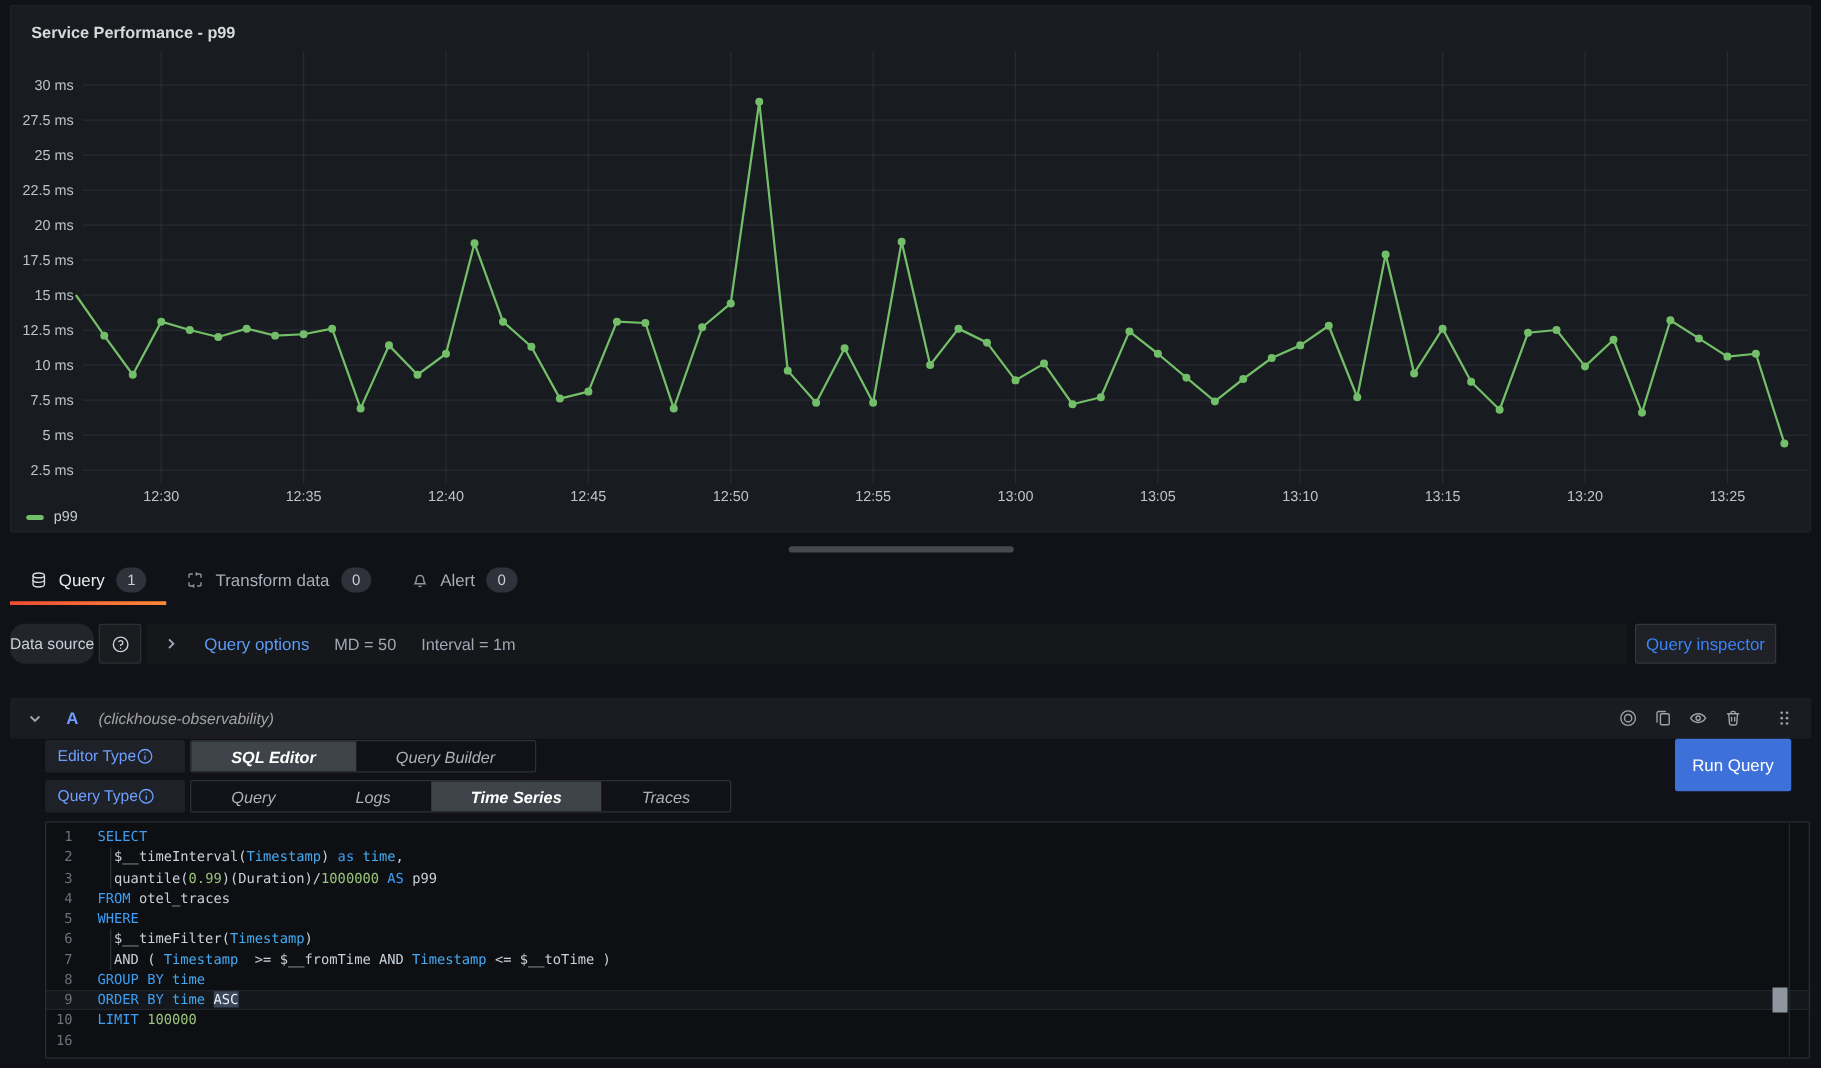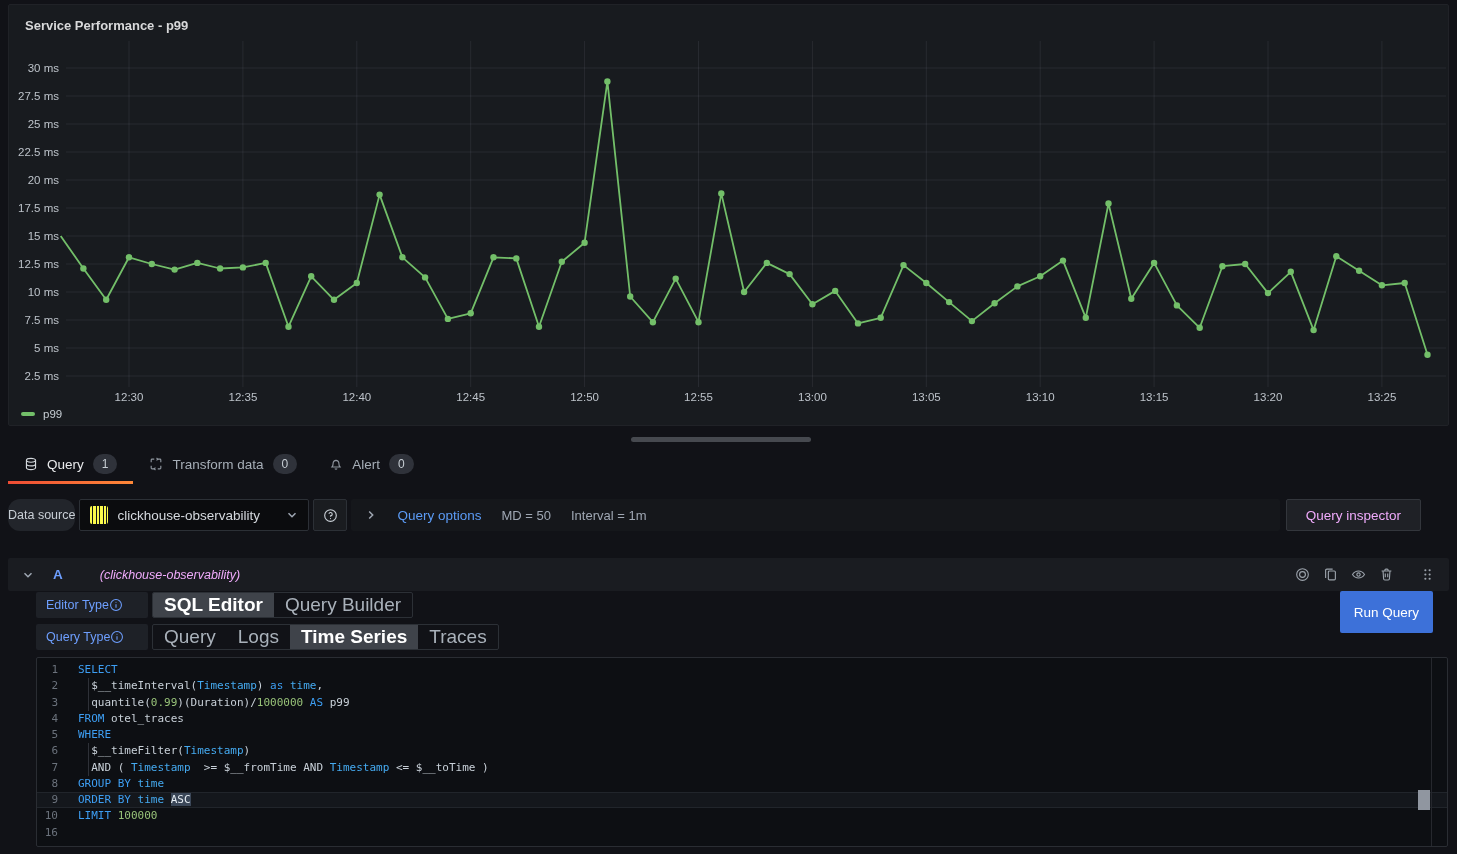--- a/index.html
+++ b/index.html
@@ -32,39 +32,39 @@
   .ds-select .ds-name{font-size:13.5px;color:#D5D9DE;}
   .ch-logo{width:18px;height:18px;border-radius:2px;flex:0 0 auto;
            background:repeating-linear-gradient(90deg,#FBFB4C 0 2.4px,#131519 2.4px 3.5px);}
   .sel-chev{margin-left:auto;color:#9FA7B3;display:flex;}
   .help-btn{width:32px;display:flex;align-items:center;justify-content:center;background:#1A1C20;
             border:1px solid #2C3036;border-radius:2px;color:#C9CFD6;cursor:pointer;}
   .options-bar{flex:1;display:flex;align-items:center;gap:20px;background:#15171B;border-radius:2px;padding:0 14px;}
   .exp-chev{color:#9FA7B3;display:flex;}
   .qo-link{font-size:13.5px;font-weight:500;color:#5B9BF5;cursor:pointer;}
   .qo-sum{font-size:13px;color:#9FA7B3;}
-  .inspector-btn{display:flex;align-items:center;padding:0 19px;margin-left:2px;background:#1F2126;
-                 border:1px solid #33363C;border-radius:2px;font-size:13.5px;color:#f0abfc;cursor:pointer;}
+  .inspector-btn{display:flex;align-items:center;padding:0 8px;margin-left:2px;background:#1F2126;
+                 border:1px solid #33363C;border-radius:2px;font-size:13.5px;color:#3b82f6;cursor:pointer;}
   
   .q-header{position:absolute;left:8px;top:558px;width:1441px;height:33px;box-sizing:border-box;background:#1A1C21;
             display:flex;align-items:center;padding:0 14px;border-radius:2px;}
   .q-chev{color:#9FA7B3;display:flex;cursor:pointer;}
   .q-ref{margin-left:19px;color:#6E9FFF;font-size:13.5px;font-weight:700;}
-  .q-note{margin-left:37px;font-size:12.5px;font-style:italic;color:#f0abfc;}
+  .q-note{margin-left:16px;font-size:12.5px;font-style:italic;color:#a3a3a3;}
   .q-actions{margin-left:auto;display:flex;align-items:center;gap:11px;color:#9CA3AC;}
   .q-actions .aicon{display:flex;cursor:pointer;padding:0 1px;}
   .q-actions .aicon:last-child{margin-left:14px;}
   .q-body-row{position:absolute;left:36px;display:flex;align-items:stretch;gap:4px;height:26px;}
   .row-editor-type{top:592px;}
   .row-query-type{top:624px;}
   .fld-chip{display:flex;align-items:center;justify-content:flex-start;width:112px;box-sizing:border-box;
             padding:0 10px;background:#1E2127;border-radius:2px;color:#6E9FFF;font-size:12.5px;font-weight:500;}
   .fld-chip .info{display:flex;color:#6E9FFF;}
   .radio-group{display:flex;align-items:stretch;border:1px solid #2C3036;border-radius:2px;background:#111217;overflow:hidden;}
-  .radio-opt{display:flex;align-items:center;padding:0 11px;font-size:19px;color:#A9B1BA;cursor:pointer;}
+  .radio-opt{display:flex;align-items:center;padding:0 32px;font-size:13px;color:#A9B1BA;cursor:pointer;font-style:italic;}
   .radio-opt.active{background:#3F434A;color:#FFFFFF;font-weight:600;}
   .run-btn{position:absolute;right:24px;top:591px;height:42px;display:flex;align-items:center;padding:0 14px;
            background:#3D71D9;border-radius:2px;color:#FFFFFF;font-size:13.5px;font-weight:500;cursor:pointer;}
   
   .editor{position:absolute;left:36px;top:657px;width:1412px;box-sizing:border-box;background:#0D0F13;
           border:1px solid #2A2D33;border-radius:2px;padding:4px 0 5px 0;
           font-family:"DejaVu Sans Mono",monospace;font-size:11px;}
   .editor::after{content:"";position:absolute;top:0;bottom:0;right:15px;width:1px;background:#26282E;}
   .cl{position:relative;display:flex;height:16.25px;line-height:16.25px;white-space:pre;}
   .cl .ln{flex:0 0 41px;box-sizing:border-box;text-align:right;padding-right:20px;color:#6B727C;}
@@ -233,29 +233,20 @@
             <path d="M6.8 13.2a1.3 1.3 0 0 0 2.4 0"></path>
           </svg>
         </span>
         <span class="tab-label">Alert</span>
         <span class="badge">0</span>
       </div>
     </nav>
 
   <div class="ds-row">
     <div class="ds-chip">Data source</div>
-    <div class="ds-select">
-      <span class="ch-logo"></span>
-      <span class="ds-name">clickhouse-observability</span>
-      <span class="sel-chev" id="sel-chev">
-          <svg width="12" height="12" viewBox="0 0 12 12" fill="none" stroke="currentColor" stroke-width="1.5">
-            <path d="M2.5 4.2 6 7.7l3.5-3.5"></path>
-          </svg>
-        </span>
-    </div>
     <div class="help-btn" id="help-btn">
         <svg width="15" height="15" viewBox="0 0 16 16" fill="none" stroke="currentColor" stroke-width="1.2">
           <circle cx="8" cy="8" r="6.2"></circle>
           <path d="M6.3 6.1A1.8 1.8 0 1 1 8 8.4v.9"></path>
           <circle cx="8" cy="11.3" r=".6" fill="currentColor" stroke="none"></circle>
         </svg>
       </div>
     <div class="options-bar">
       <span class="exp-chev" id="exp-chev">
           <svg width="12" height="12" viewBox="0 0 12 12" fill="none" stroke="currentColor" stroke-width="1.5">

